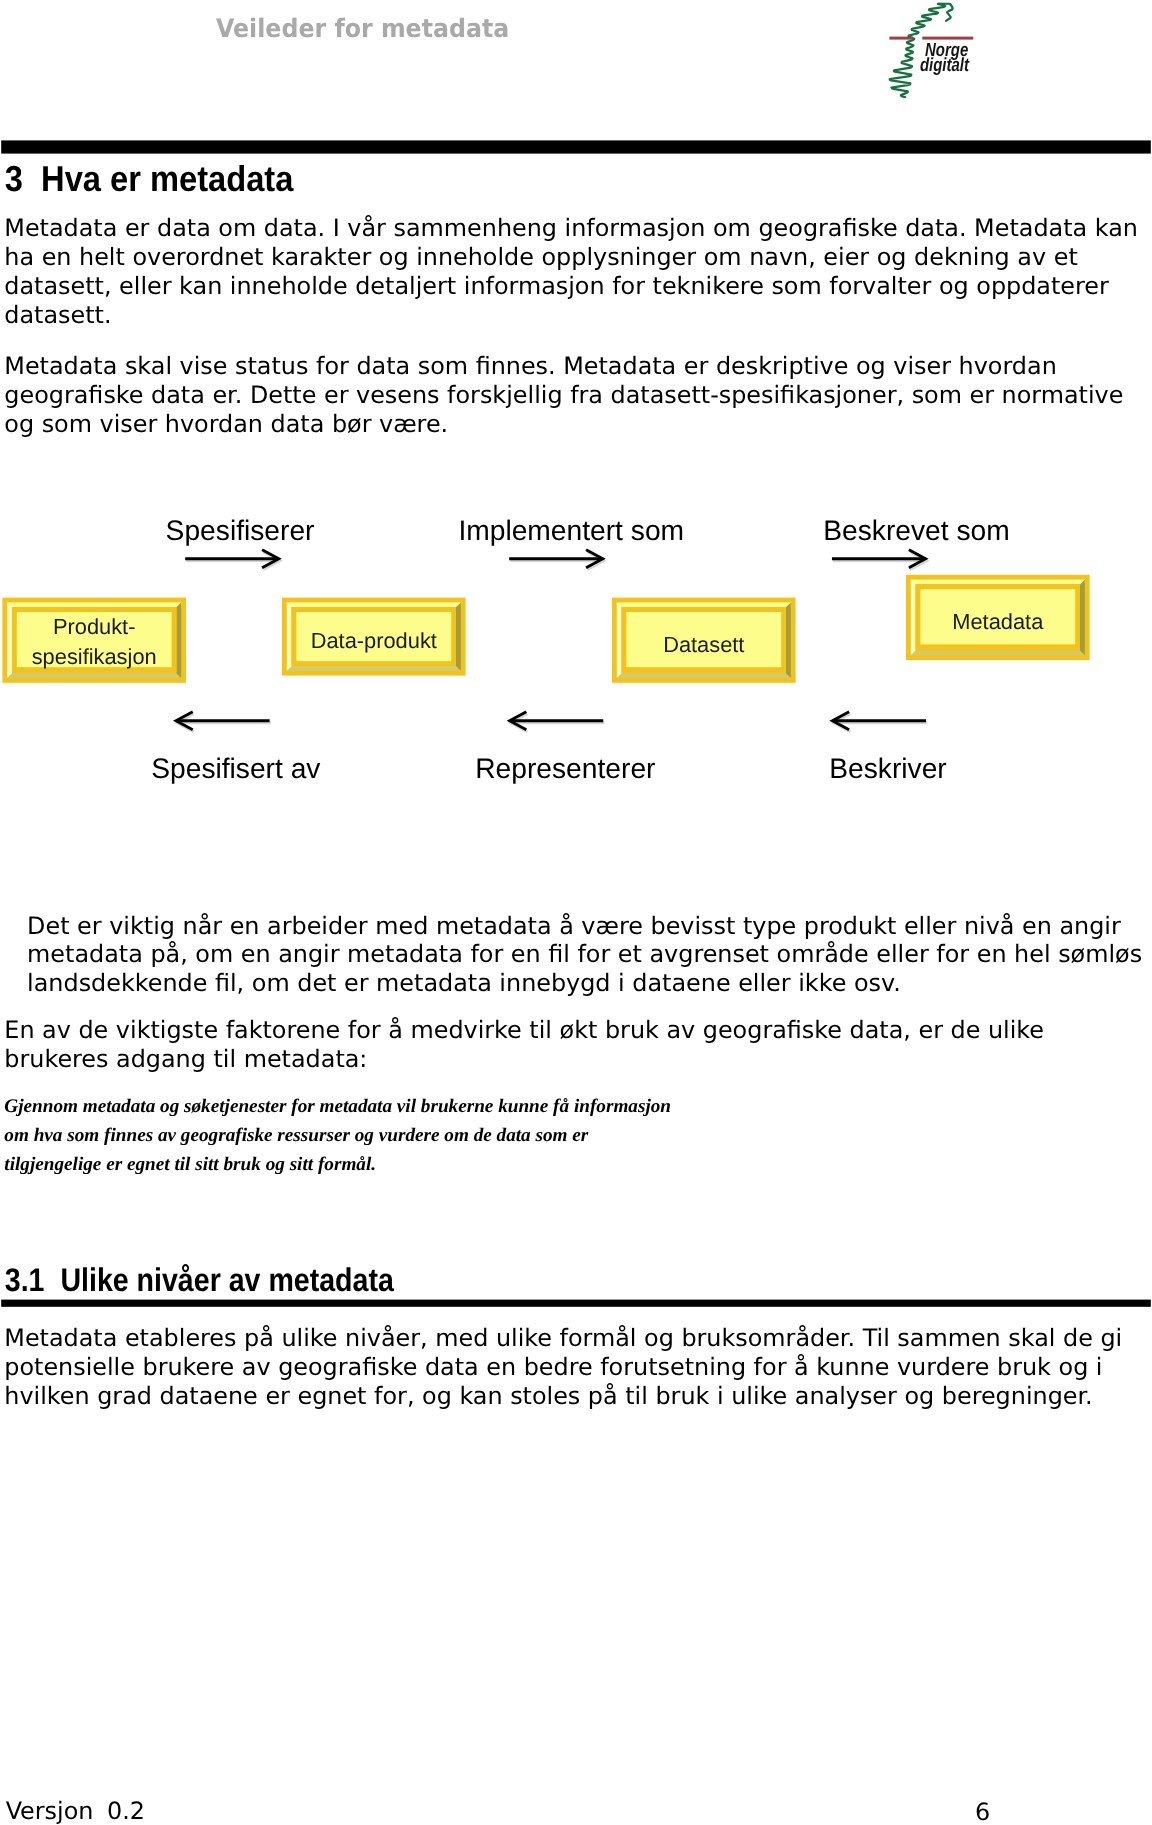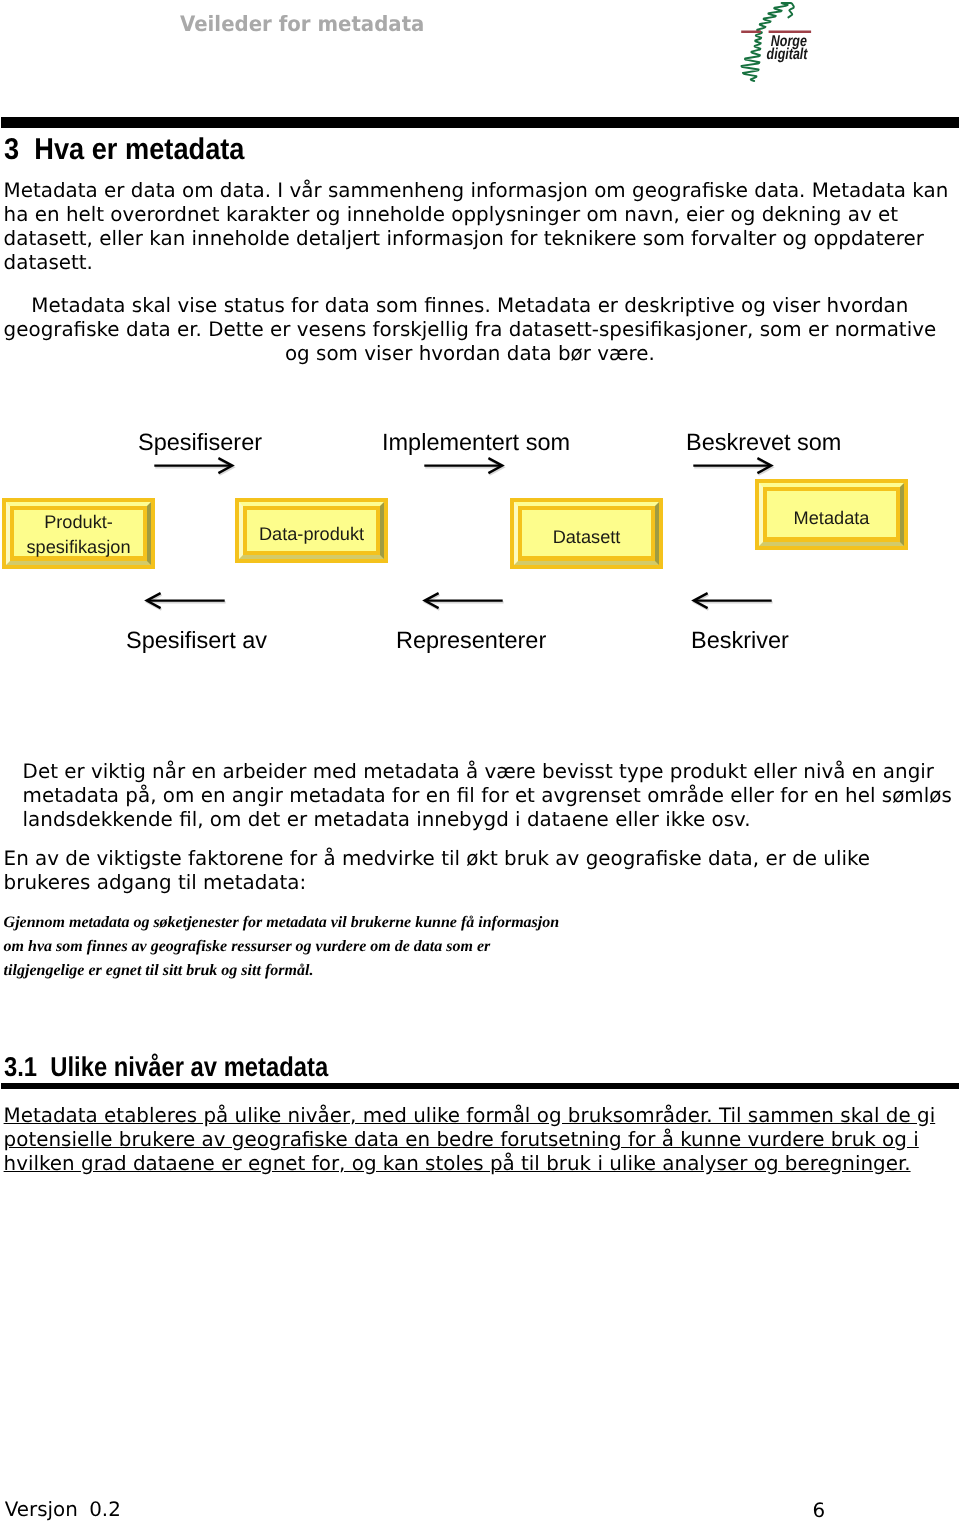--- a/index.html
+++ b/index.html
@@ -72,21 +72,21 @@
   </div>
 
   <div class="hdr-rule"></div>
 
   <div class="h1">3  Hva er metadata</div>
 
   <div class="body" id="p1" style="top: 178.5px;">Metadata er data om data. I vår sammenheng informasjon om geografiske data. Metadata kan
 ha en helt overordnet karakter og inneholde opplysninger om navn, eier og dekning av et
 datasett, eller kan inneholde detaljert informasjon for teknikere som forvalter og oppdaterer
 datasett.</div>
-  <div class="body" id="p2" style="top: 293.6px; text-align: center;">Metadata skal vise status for data som finnes. Metadata er deskriptive og viser hvordan
+  <div class="body" id="p2" style="top: 293.6px;">Metadata skal vise status for data som finnes. Metadata er deskriptive og viser hvordan
 geografiske data er. Dette er vesens forskjellig fra datasett-spesifikasjoner, som er normative
 og som viser hvordan data bør være.</div>
 
   <div id="figure">
 
     <div class="figlabel" style="left:138px;top:428px">Spesifiserer</div>
     <div class="figlabel" style="left:382px;top:428px">Implementert som</div>
     <div class="figlabel" style="left:686px;top:428px">Beskrevet som</div>
 
     <svg class="arrow" style="left:150px;top:454px" width="88" height="24" viewBox="0 0 88 24">
@@ -209,19 +209,19 @@
 metadata på, om en angir metadata for en fil for et avgrenset område eller for en hel sømløs
 landsdekkende fil, om det er metadata innebygd i dataene eller ikke osv.</div>
   <div class="body" id="p4" style="top: 847px;">En av de viktigste faktorene for å medvirke til økt bruk av geografiske data, er de ulike
 brukeres adgang til metadata:</div>
   <div class="body bi" id="p5" style="top: 910.7px;">Gjennom metadata og søketjenester for metadata vil brukerne kunne få informasjon
 om hva som finnes av geografiske ressurser og vurdere om de data som er
 tilgjengelige er egnet til sitt bruk og sitt formål.</div>
 
   <div class="h2">3.1  Ulike nivåer av metadata</div>
   <div class="h2-rule"></div>
-  <div class="body" id="p6" style="top: 1103.8px; text-decoration: underline;">Metadata etableres på ulike nivåer, med ulike formål og bruksområder. Til sammen skal de gi
+  <div class="body" id="p6" style="top: 1103.8px;">Metadata etableres på ulike nivåer, med ulike formål og bruksområder. Til sammen skal de gi
 potensielle brukere av geografiske data en bedre forutsetning for å kunne vurdere bruk og i
 hvilken grad dataene er egnet for, og kan stoles på til bruk i ulike analyser og beregninger.</div>
 
   <div class="footer-version">Versjon 0.2</div>
   <div class="footer-page">6</div>
 </div>
 
 </body></html>

